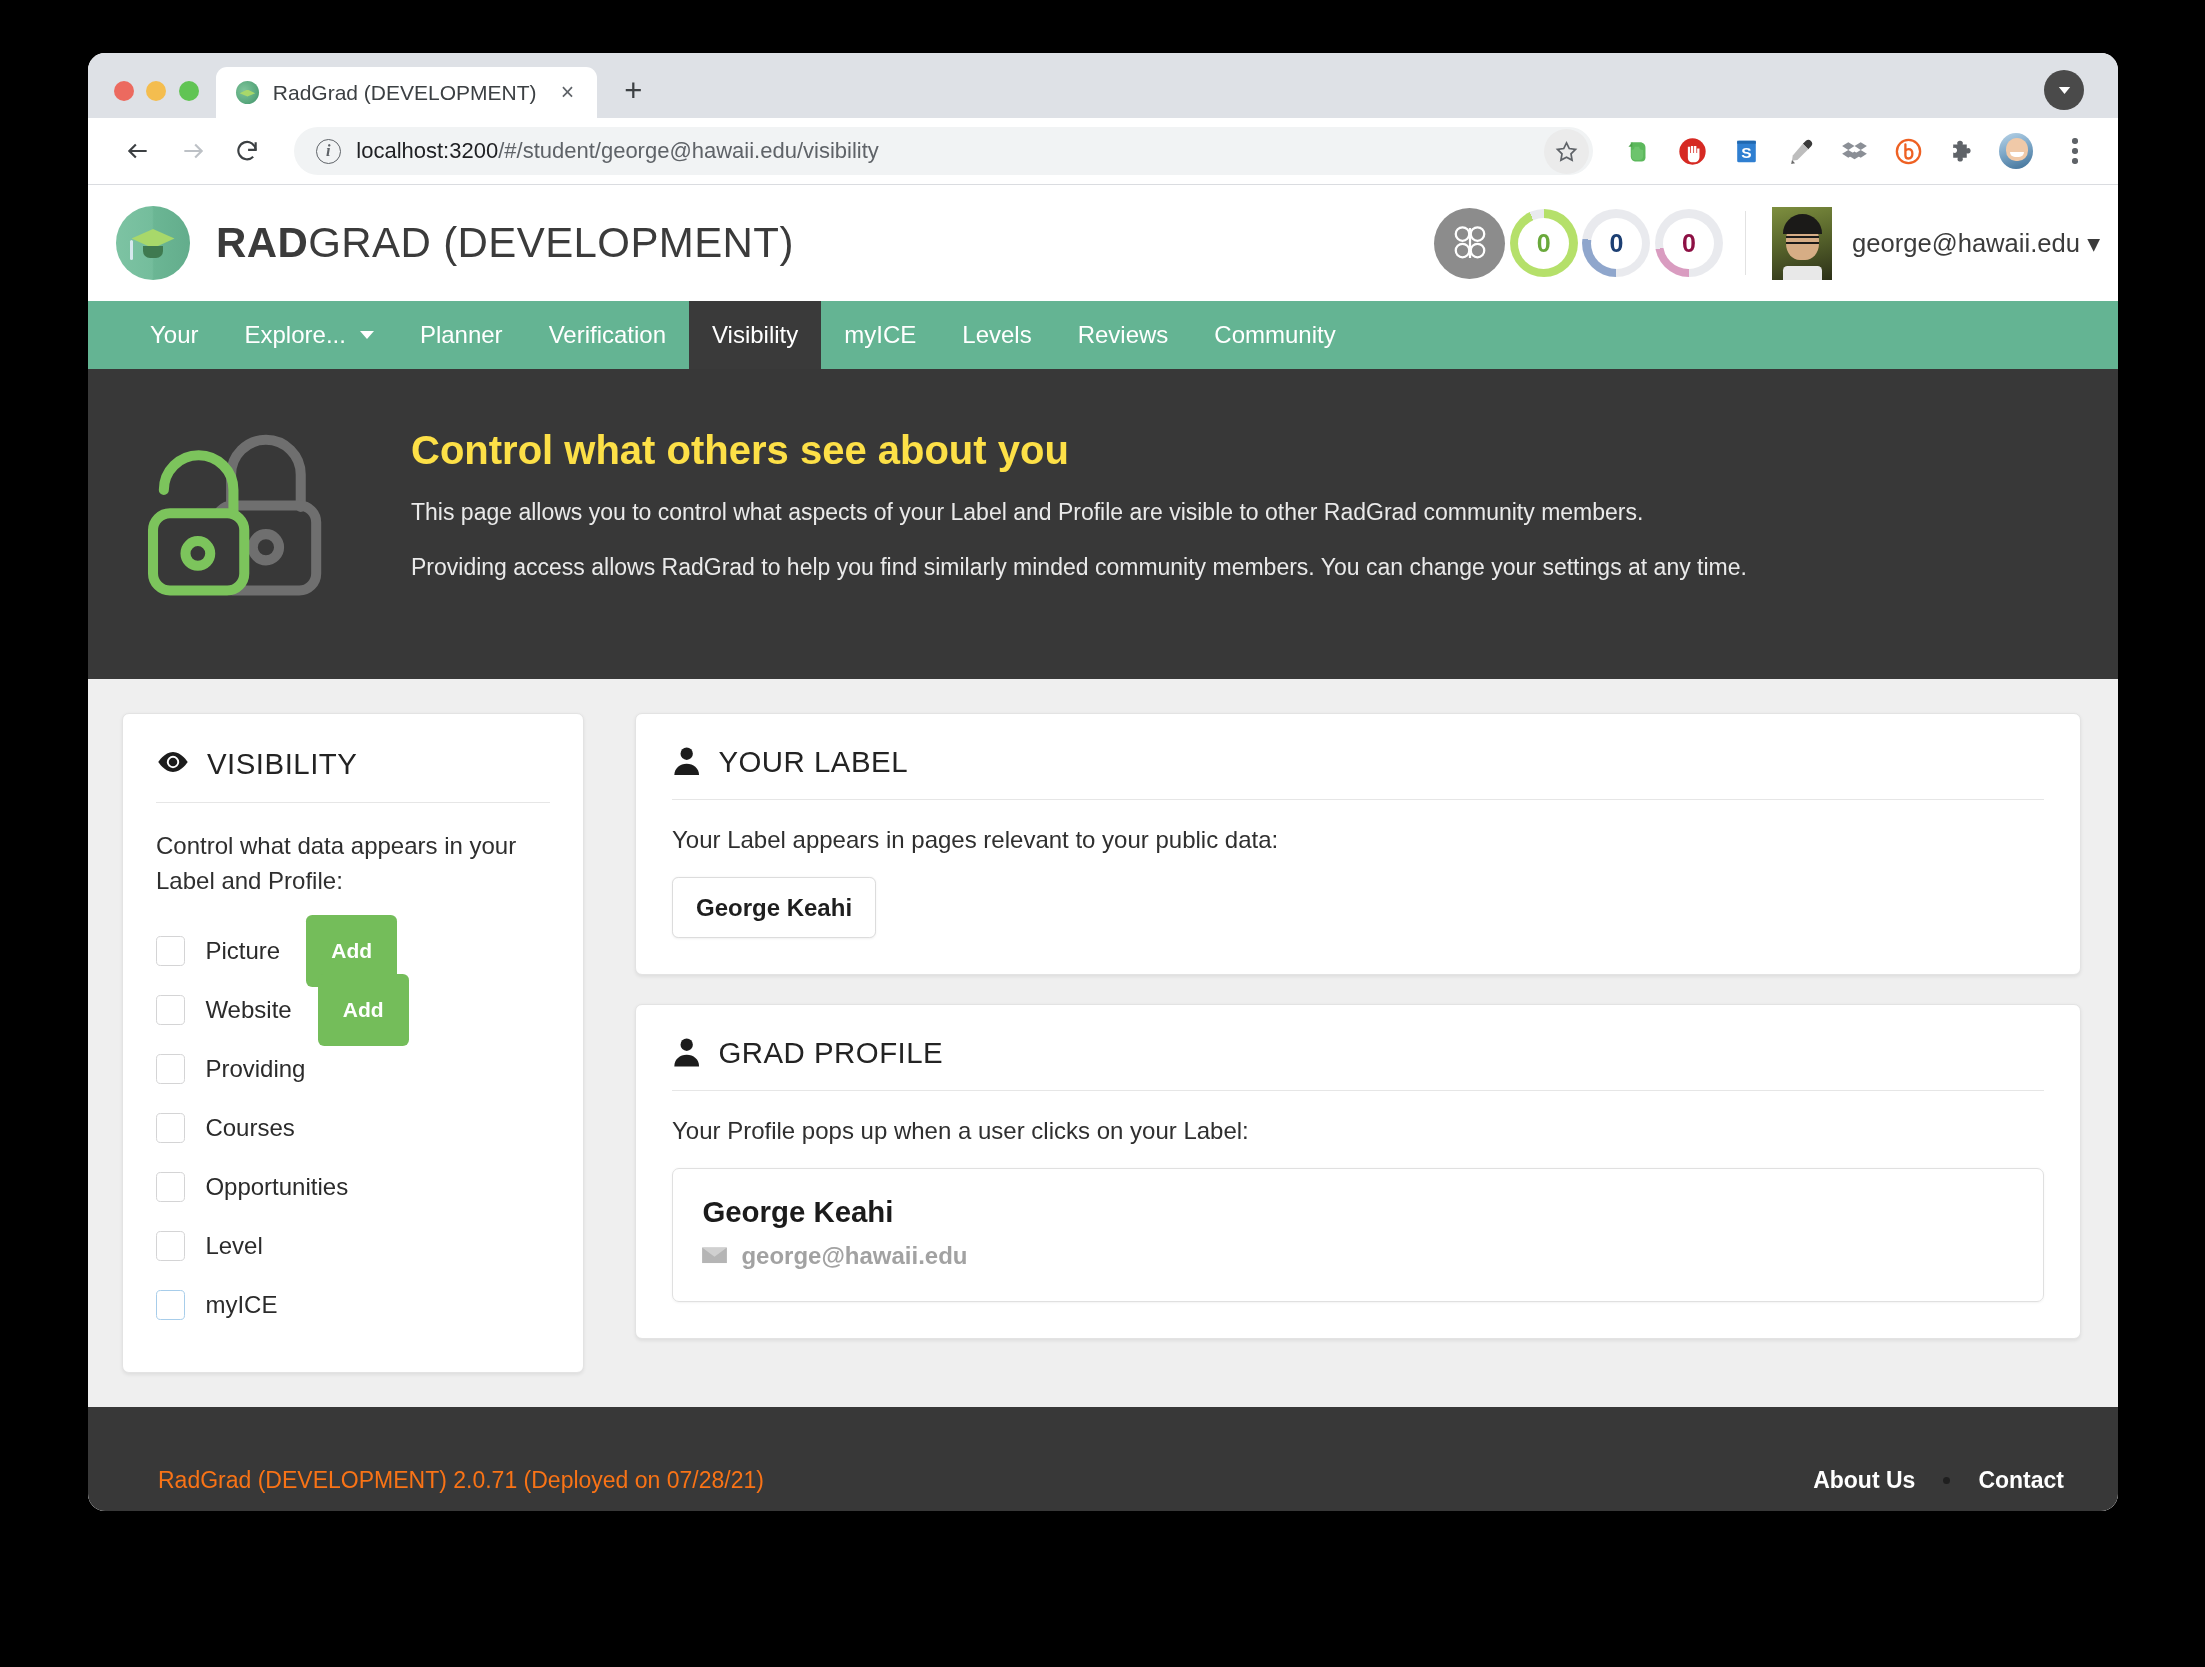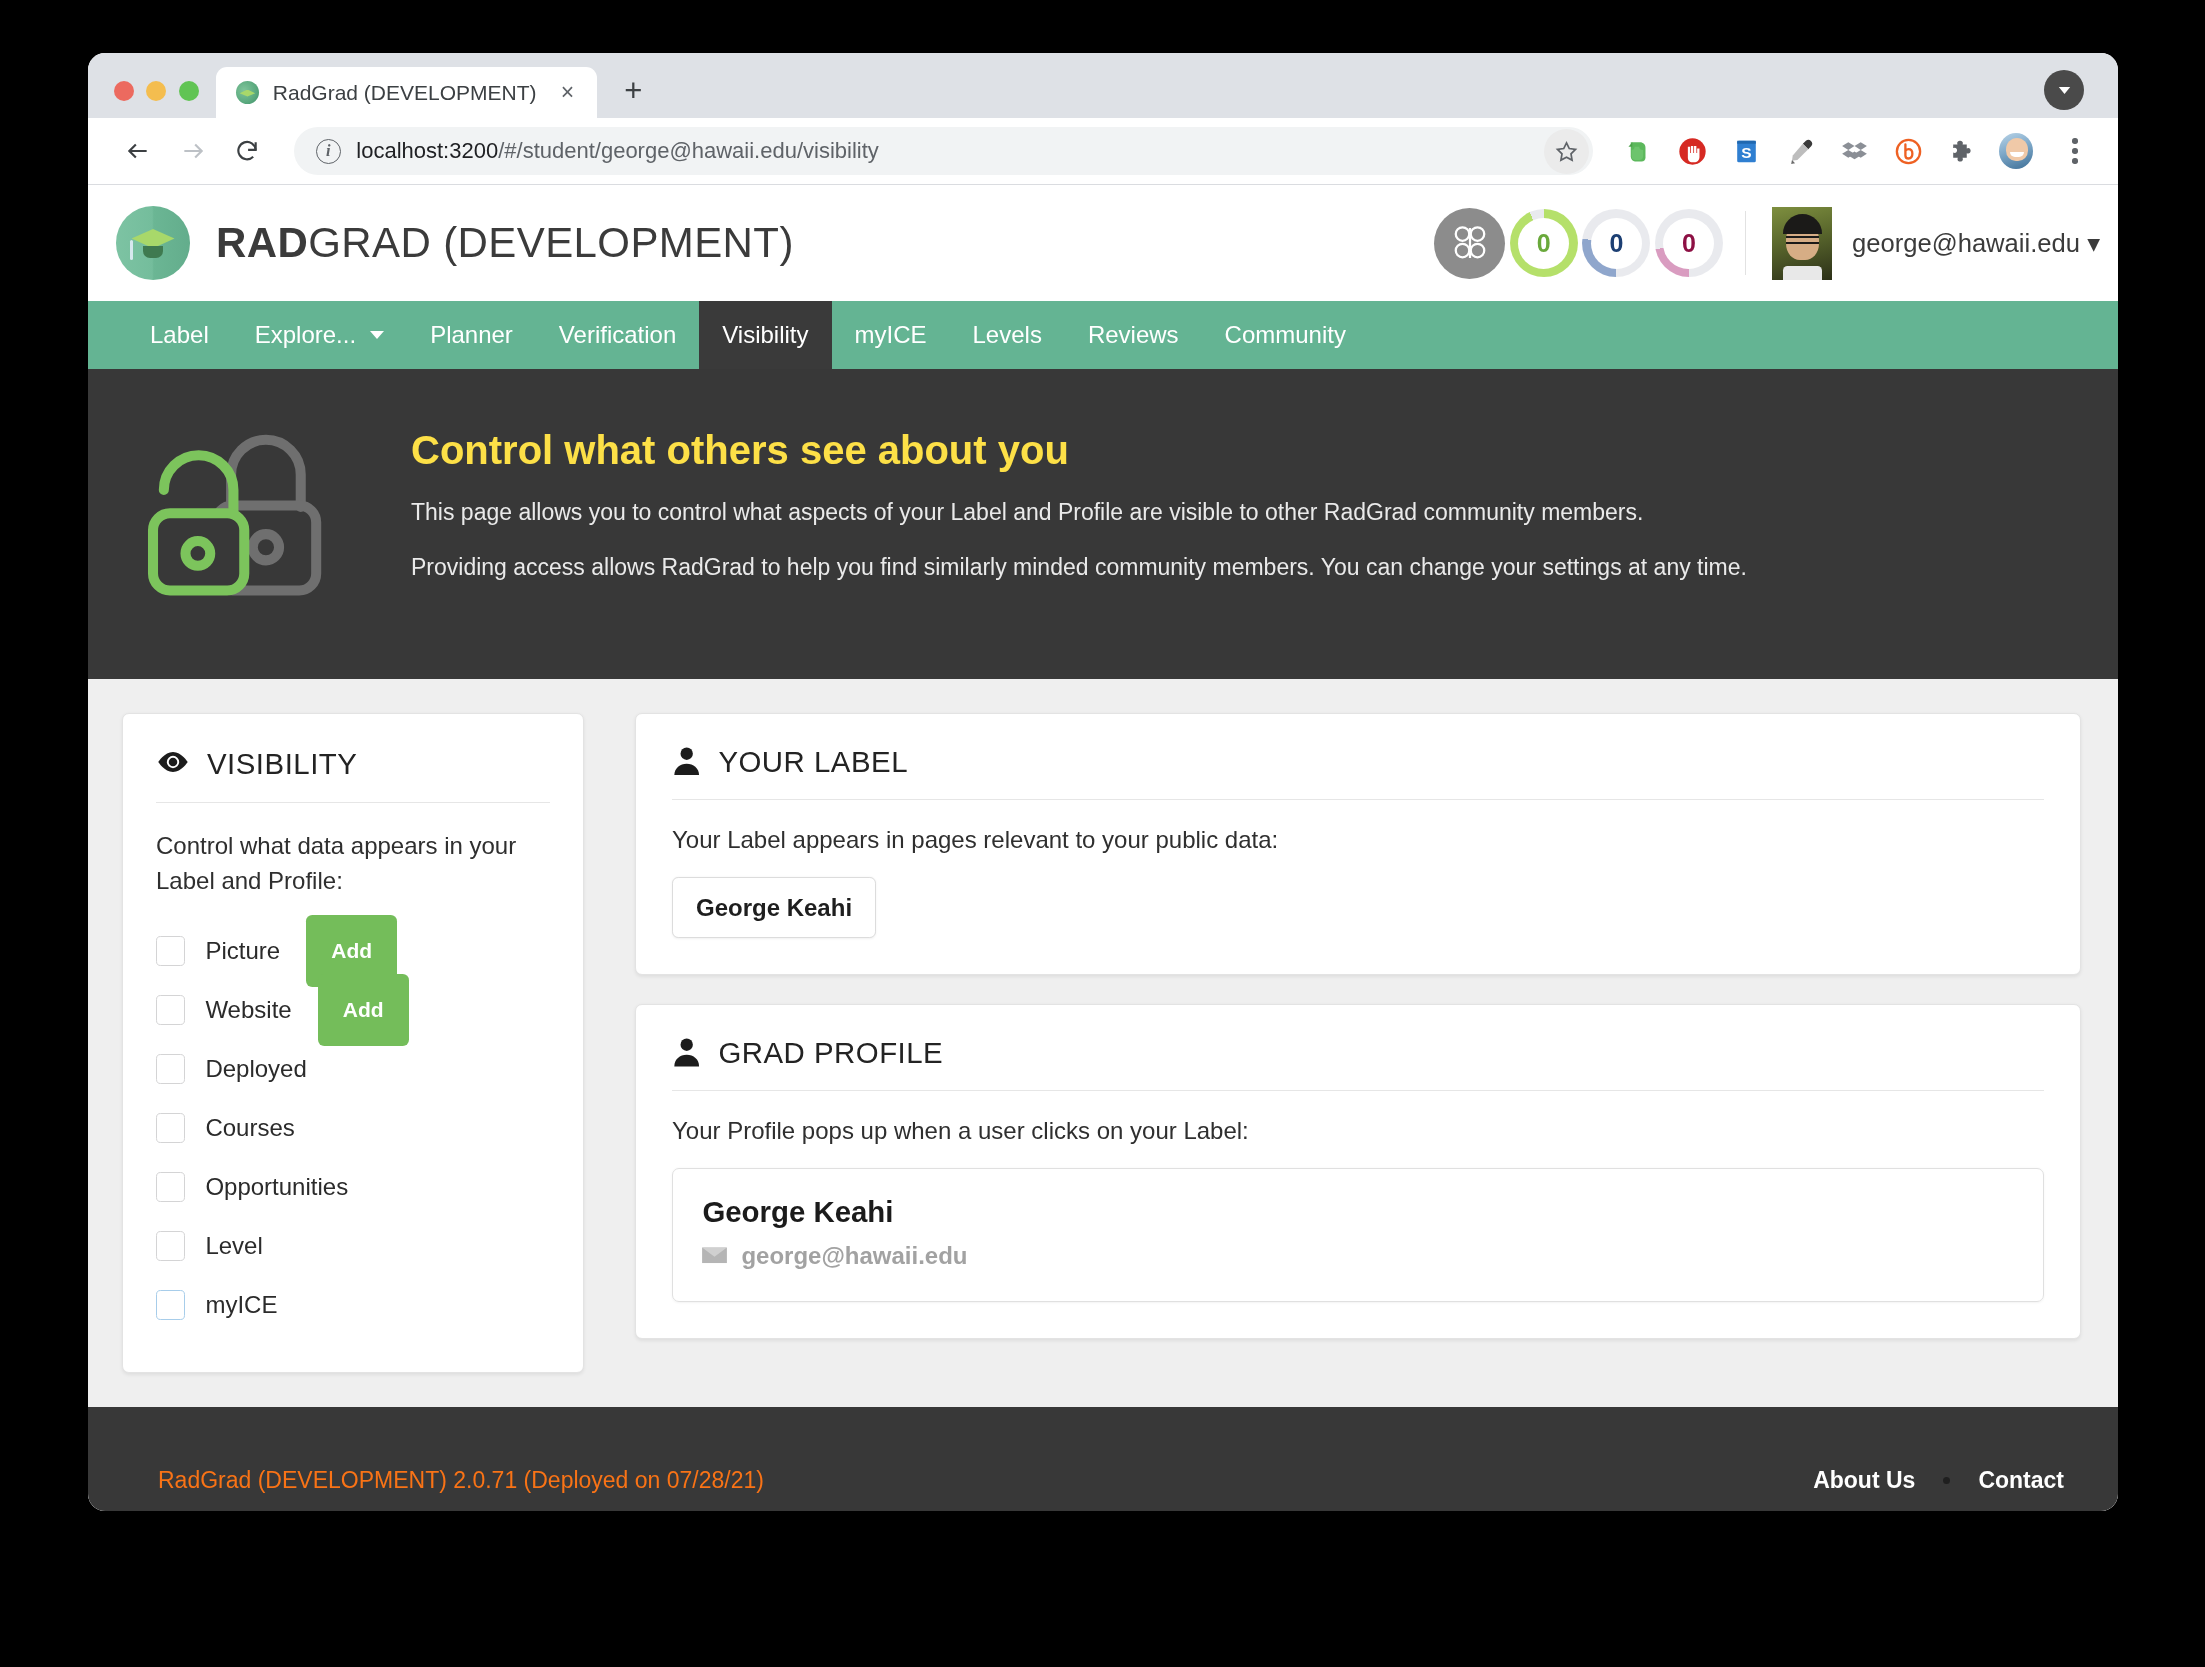--- a/index.html
+++ b/index.html
@@ -492,21 +492,21 @@
             <span class="hair"></span>
             <span class="glasses"></span>
           </div>
           <span class="user-email"><span>george@hawaii.edu</span> <span>▾</span></span>
         </div>
       </div>
     </div>
 
     <div class="navbar">
       <div class="navitem">
-          <span>Label</span>
+          <span>Your</span>
         </div>
       <div class="navitem">
           <span>Explore...</span>
           <span class="caret"></span>
         </div>
       <div class="navitem">
           <span>Planner</span>
         </div>
       <div class="navitem">
           <span>Verification</span>
@@ -565,21 +565,21 @@
           <span class="vis-label">Picture</span>
           <button class="add-btn">Add</button>
         </div>
         <div class="vis-row">
           <span class="cbx"></span>
           <span class="vis-label">Website</span>
           <button class="add-btn">Add</button>
         </div>
         <div class="vis-row">
           <span class="cbx"></span>
-          <span class="vis-label">Deployed</span>
+          <span class="vis-label">Providing</span>
         </div>
         <div class="vis-row">
           <span class="cbx"></span>
           <span class="vis-label">Courses</span>
         </div>
         <div class="vis-row">
           <span class="cbx"></span>
           <span class="vis-label">Opportunities</span>
         </div>
         <div class="vis-row">

